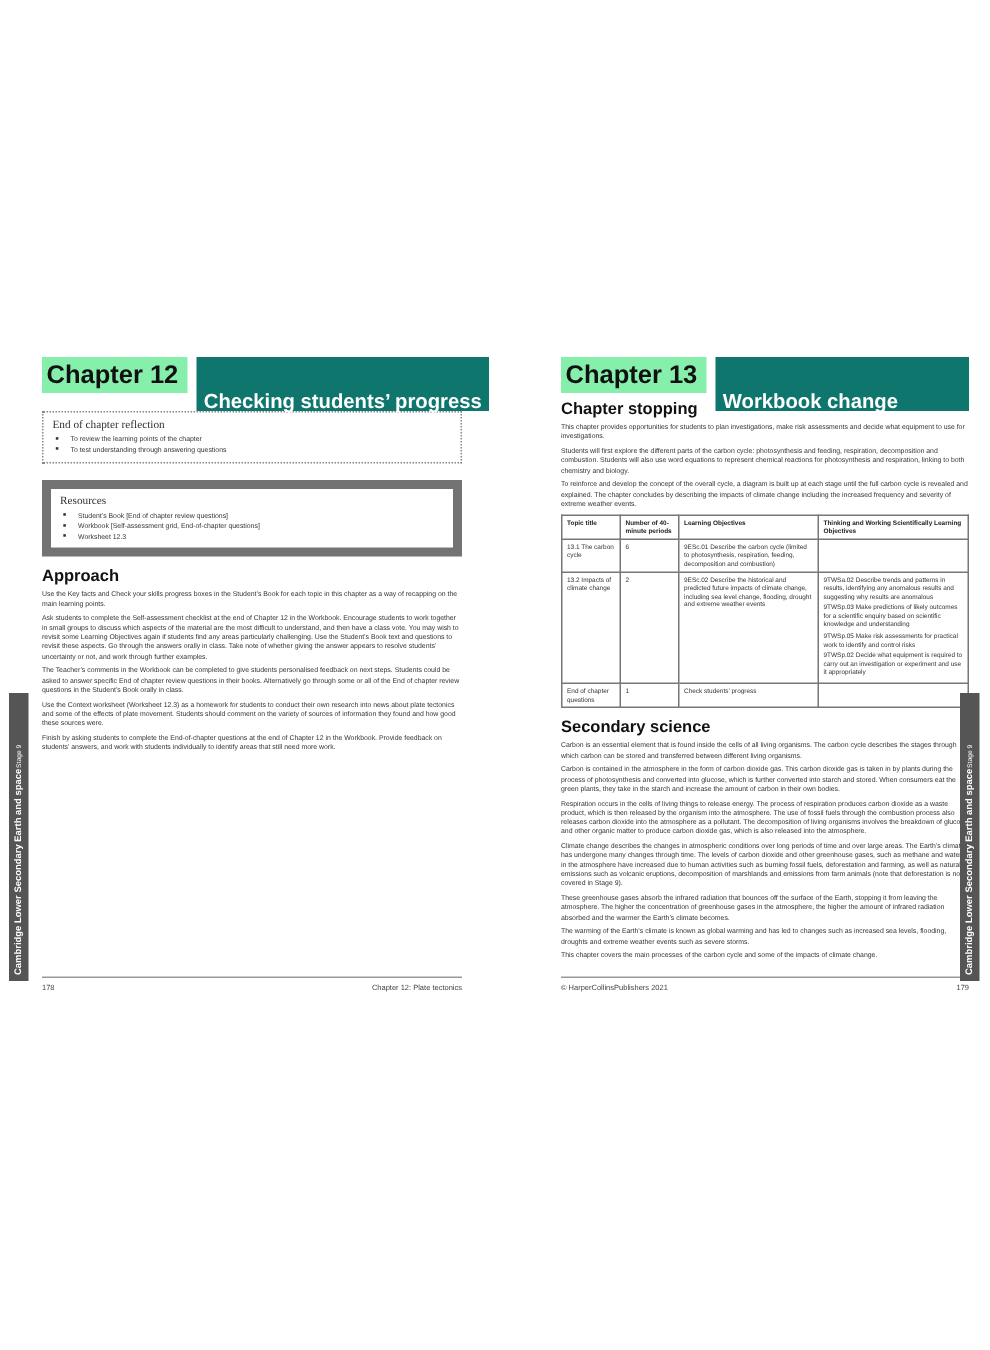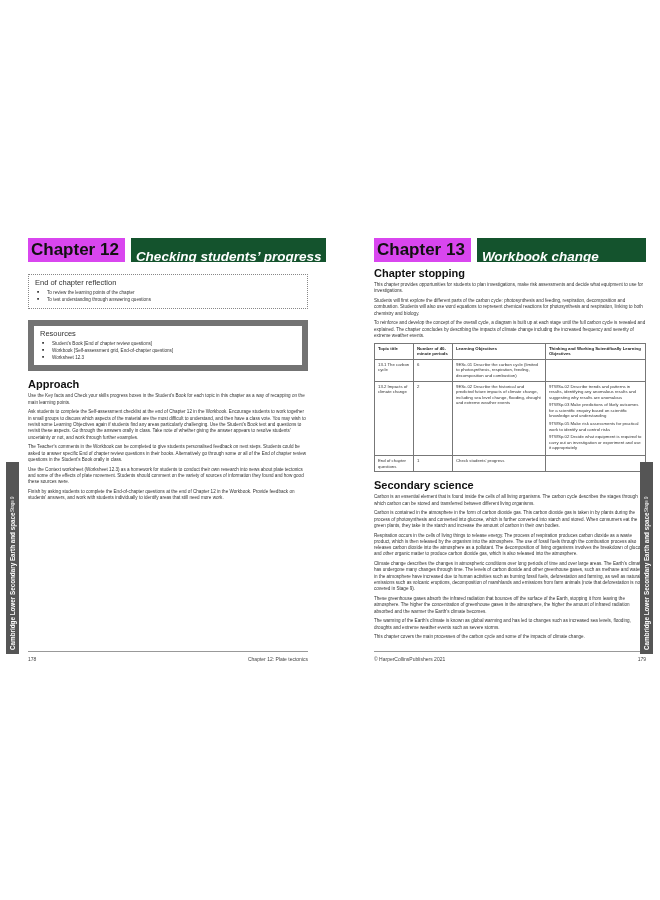--- a/index.html
+++ b/index.html
@@ -3,28 +3,28 @@
 <meta charset="utf-8">
 <style>
   html, body { margin:0; padding:0; }
   body { width:660px; height:900px; background:#ffffff; position:relative; overflow:hidden;
          font-family:"Liberation Sans", sans-serif; color:#222; }
   .page { position:absolute; top:238px; }
   .page-left { left:28px; width:280px; }
   .page-right { left:374px; width:272px; }
 
   .chap-head { display:flex; align-items:stretch; height:24px; }
-  .chap-num { background:#d946ef; color:#111; font-weight:bold; font-size:17px; line-height:24px;
+  .chap-num { background:#86efac; color:#111; font-weight:bold; font-size:17px; line-height:24px;
               padding:0 6px 0 3px; margin-right:6px; white-space:nowrap; }
-  .chap-title { background:#14532d; color:#fff; font-weight:bold; font-size:13.5px; line-height:24px;
-                padding:7px 5px; flex:1; white-space:nowrap;font-style:italic; }
+  .chap-title { background:#0f766e; color:#fff; font-weight:bold; font-size:13.5px; line-height:24px;
+                padding:18px 5px; flex:1; white-space:nowrap; }
 
   .box-dotted { border:1px dotted #888; margin-top:12px; padding:3px 6px 4px; }
   .box-solid { border:6px solid #737373; margin-top:11px; padding:3px 6px 4px; }
-  .box-title { font-size:7.5px; color:#333; margin-bottom:2px; }
+  .box-title { font-size:7.5px; color:#333; margin-bottom:2px;font-family:Liberation Serif, serif; }
   .bul { font-size:4.6px; color:#333; line-height:7.3px; padding-left:12px; position:relative; white-space:nowrap; }
   .bul::before { content:"\25A0"; position:absolute; left:2px; top:0; font-size:3.5px; }
 
   h2 { font-size:11px; font-weight:bold; margin:7px 0 3px; color:#111; }
   p.body { font-size:4.6px; line-height:6.3px; margin:0 0 3.4px; color:#333; text-align:left; }
 
   .footer { position:absolute; top:413px; left:0; right:0; border-top:1px solid #999; padding-top:4px;
             font-size:5px; color:#444; display:flex; justify-content:space-between; }
 
   .side-tab { position:absolute; background:#555; color:#fff; width:13px; height:192px; top:462px;

